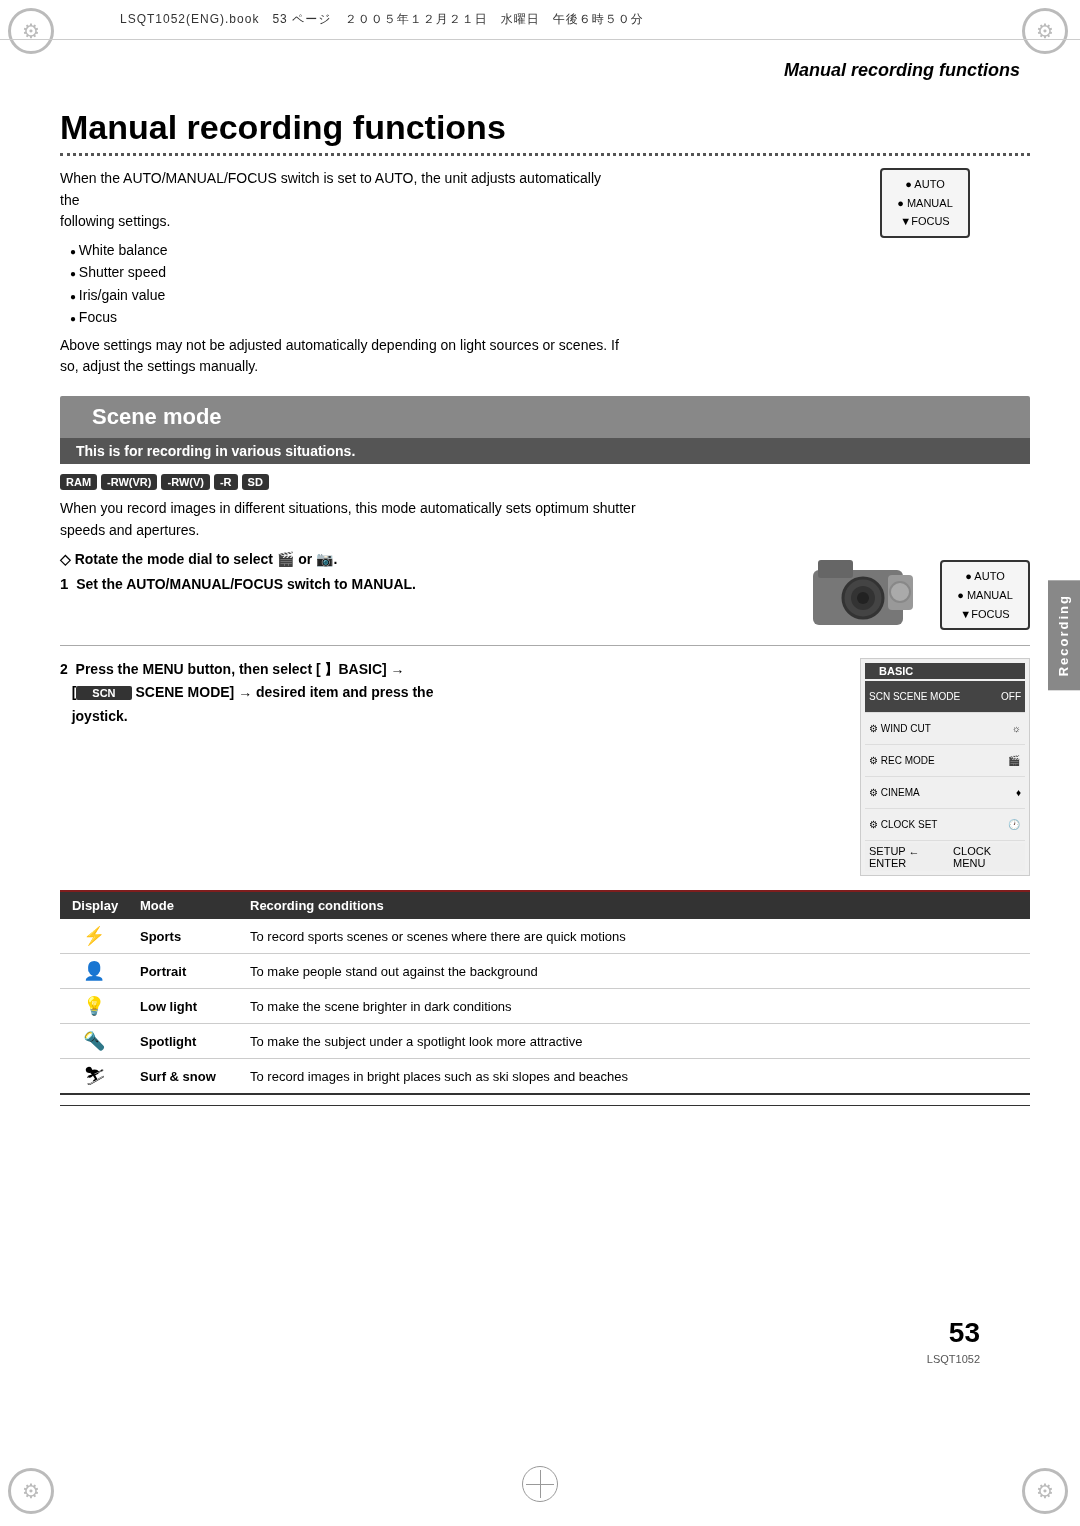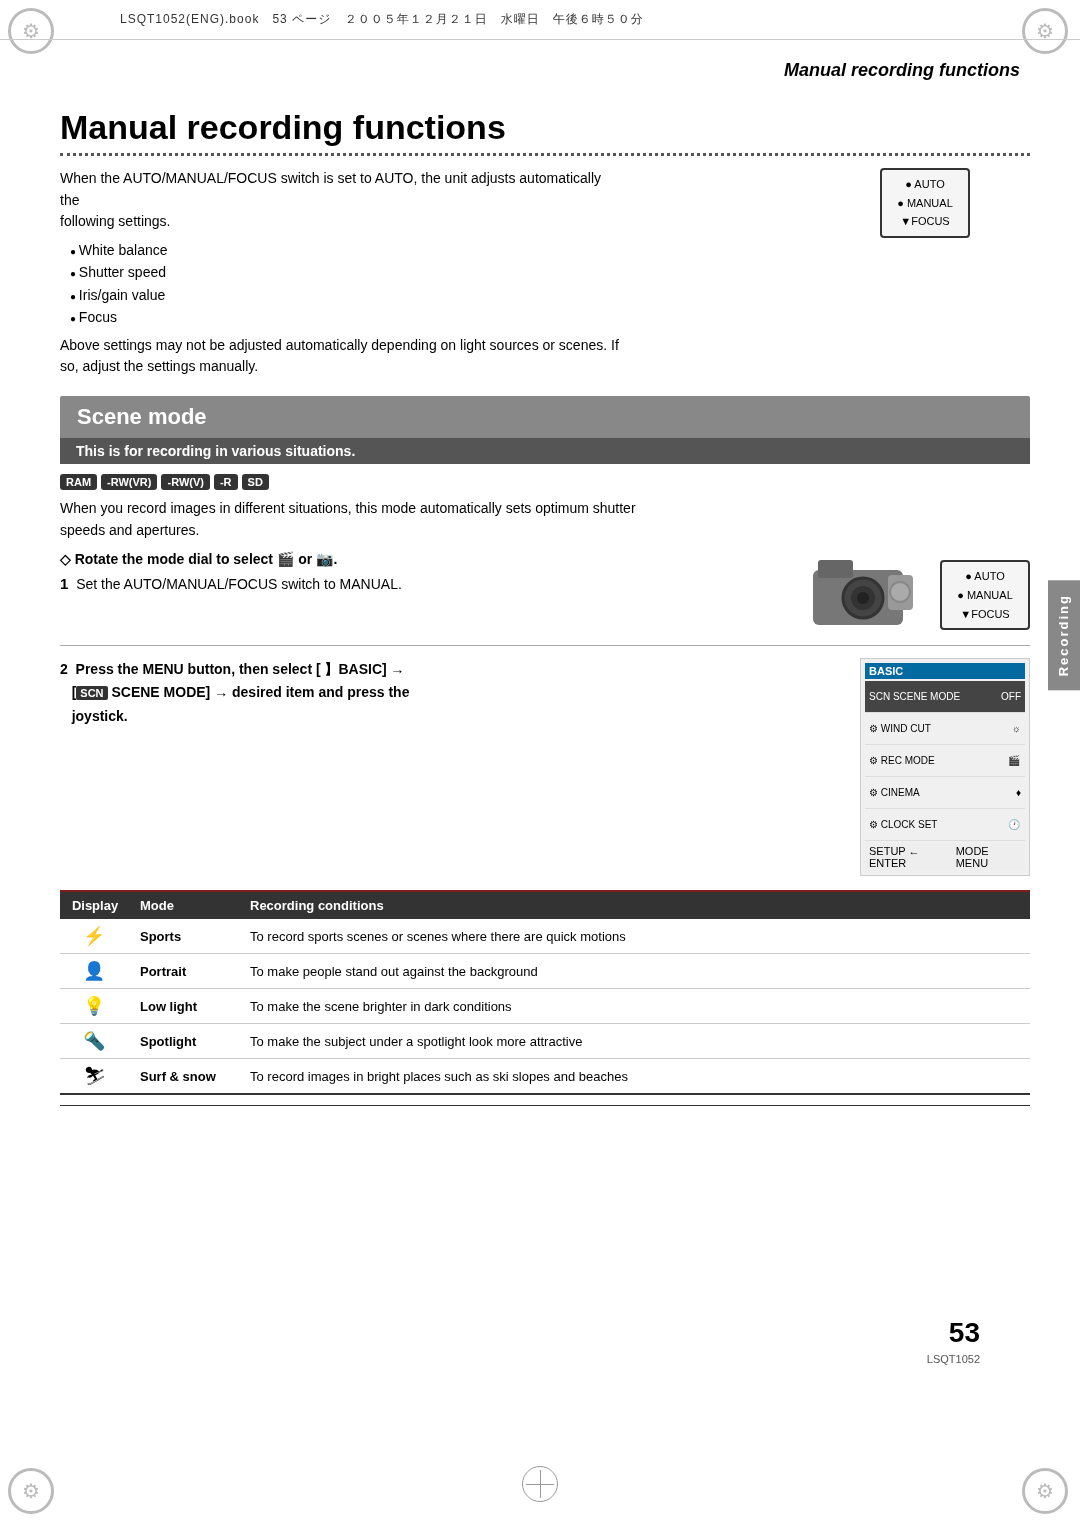--- a/index.html
+++ b/index.html
@@ -171,21 +171,21 @@
       max-width: 560px;
       margin-top: 4px;
     }
 
     
     .scene-mode-header {
       background: #888;
       color: #fff;
       font-size: 22px;
       font-weight: bold;
-      padding: 8px 17px;
+      padding: 8px 32px;
       margin-top: 18px;
       margin-bottom: 0;
       border-radius: 2px 2px 0 0;
     }
 
     .scene-mode-subheader {
       background: #555;
       color: #fff;
       font-size: 14px;
       font-weight: bold;
@@ -224,21 +224,21 @@
     }
 
     .diamond-step {
       font-size: 14px;
       font-weight: bold;
       margin-bottom: 8px;
     }
 
     .step-num {
       font-size: 14px;
-      font-weight: normal;
+      font-weight: bold;
       margin-bottom: 0;
     }
 
     .step-num strong {
       font-size: 15px;
     }
 
     
     .step2-section {
       display: flex;
@@ -248,23 +248,23 @@
 
     .menu-screenshot {
       width: 160px;
       border: 1px solid #ccc;
       background: #f0f0f0;
       font-size: 10px;
       padding: 4px;
     }
 
     .menu-title-bar {
-      background: #0369a1;
-      color: #fff;
-      padding: 2px 4px;
+      background: #404040;
+      color: #fff;
+      padding: 2px 14px;
       font-size: 11px;
       font-weight: bold;
       margin-bottom: 2px;
     }
 
     .menu-row {
       display: flex;
       justify-content: space-between;
       padding: 10px 4px;
       font-size: 10px;
@@ -396,21 +396,21 @@
 
     
     .content-end-rule {
       border: none;
       border-top: 1px solid #333;
       margin: 10px 0 0 0;
     }
     .inline-code {
       background: #333;
       color: #fff;
-      padding: 1px 4px;
+      padding: 1px 16px;
       font-size: 11px;
       border-radius: 2px;
       font-weight: bold;
     }
 
     .step2-full {
       font-size: 14px;
       font-weight: bold;
       line-height: 1.65;
       margin-bottom: 10px;
@@ -566,21 +566,21 @@
           <div class="menu-row">
             <span>⚙ CINEMA</span>
             <span>♦</span>
           </div>
           <div class="menu-row">
             <span>⚙ CLOCK SET</span>
             <span>🕐</span>
           </div>
           <div class="menu-footer">
             <span>SETUP ← ENTER</span>
-            <span>MODE MENU</span>
+            <span>CLOCK MENU</span>
           </div>
         </div>
       </div>
 
       <table class="recording-table">
         <thead>
           <tr class="table-divider-top">
             <th class="col-display">Display</th>
             <th class="col-mode">Mode</th>
             <th>Recording conditions</th>

